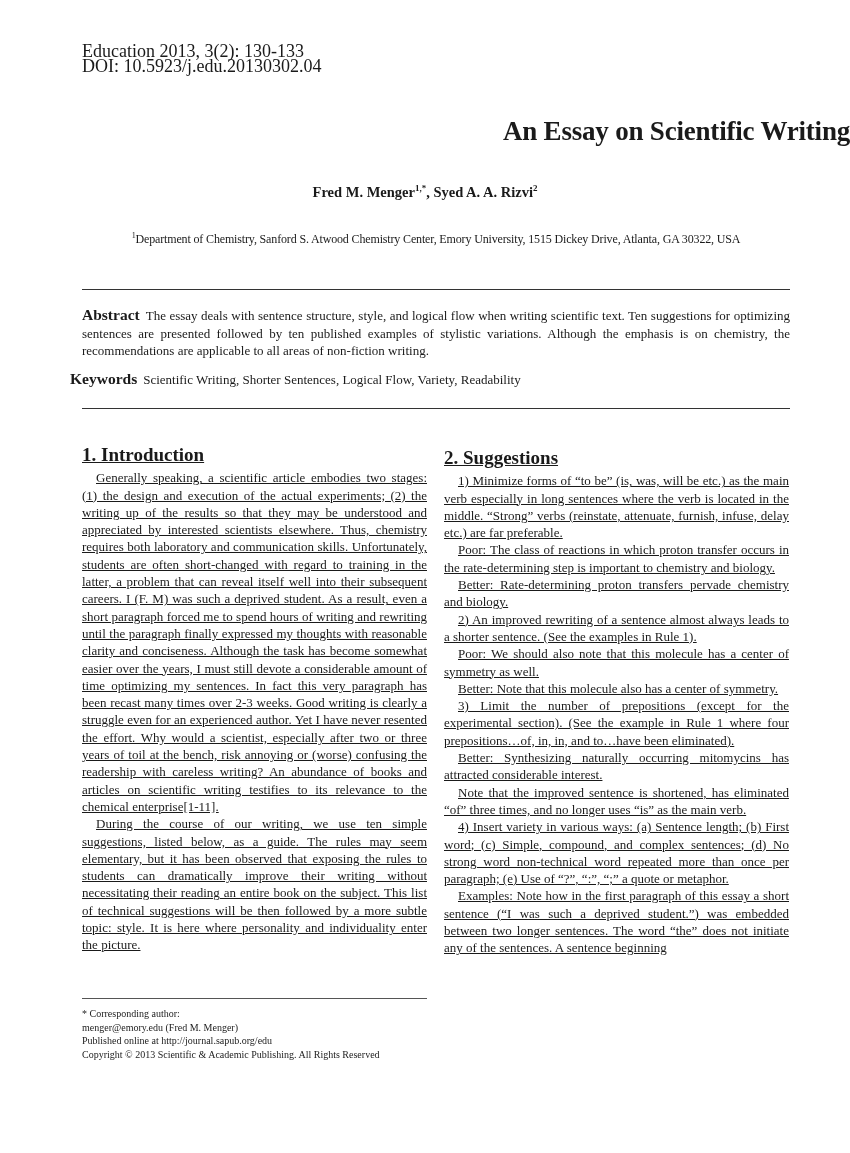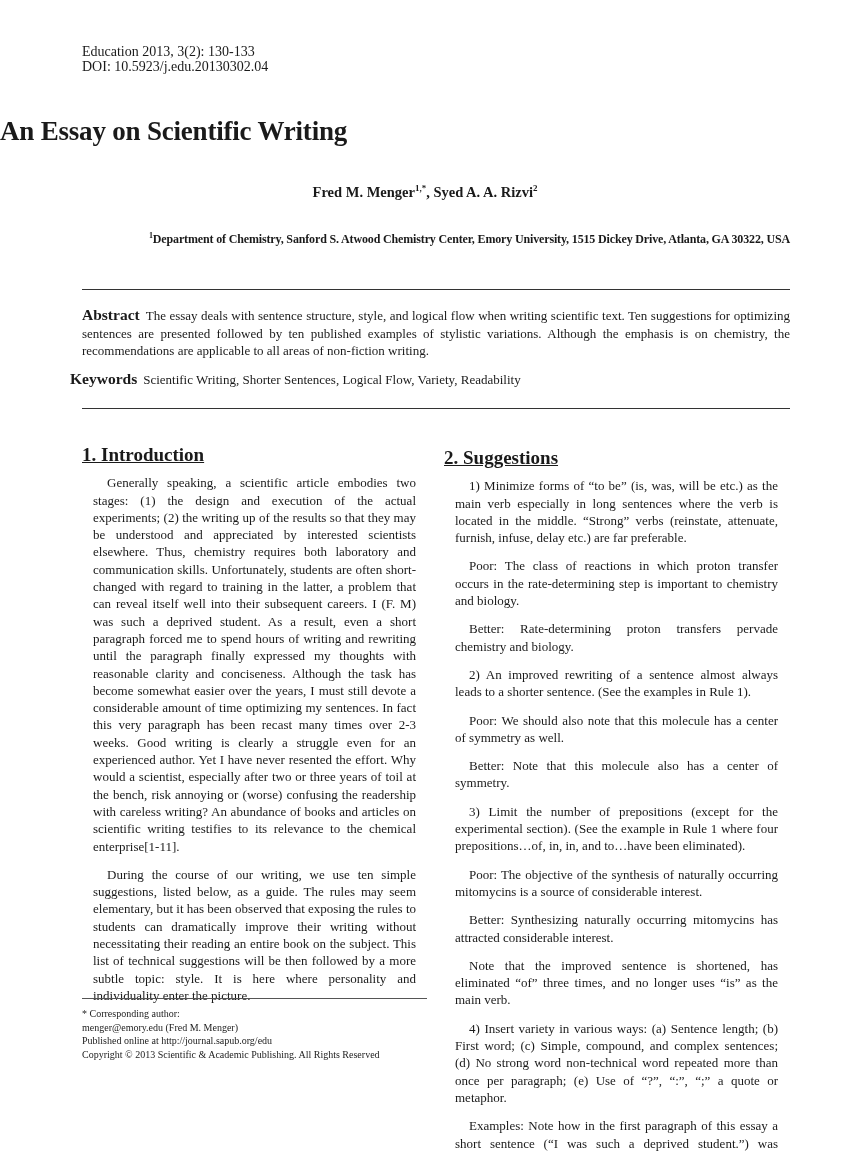--- a/index.html
+++ b/index.html
@@ -1,30 +1,30 @@
 <!DOCTYPE html>
 <html><head>
 <meta charset="utf-8">
 <style>
   html, body { margin:0; padding:0; background:#ffffff; }
   body { width:850px; height:1153px; position:relative; overflow:hidden;
          font-family:"Liberation Serif", serif; color:#1a1a1a; }
   .abs { position:absolute; }
-  .journal { left:82px; top:44px; font-size:14px; line-height:15px; }
-  .title { left:0; width:850px; top:116px; text-align:left; font-size:27px; font-weight:bold; letter-spacing:-0.2px; }
+  .journal { left:82px; top:44px; font-size:18px; line-height:15px; }
+  .title { left:0; width:850px; top:116px; text-align:right; font-size:27px; font-weight:bold; letter-spacing:-0.2px; }
   .authors { left:0; width:850px; top:183px; text-align:center; font-size:14.5px; font-weight:bold; }
   .authors sup { font-size:9px; font-weight:bold; }
-  .affils { left:82px; width:708px; top:228px; text-align:right; font-size:12px; line-height:15.5px; letter-spacing:-0.15px;font-weight:bold; }
+  .affils { left:82px; width:708px; top:228px; text-align:center; font-size:12px; line-height:15.5px; letter-spacing:-0.15px; }
   .affils sup { font-size:8px; }
   .rule { left:82px; width:708px; height:0; border-top:1.6px solid #333; }
   .abstract { left:82px; width:708px; top:306px; font-size:13px; line-height:17.5px; text-align:justify; }
   .lbl { font-weight:bold; font-size:15.5px; margin-right:6px; }
   .keywords { left:70px; width:708px; top:370px; font-size:13px; line-height:17.5px; }
   .col { width:345px; font-size:13px; line-height:17.3px; text-align:justify; }
-  .col p { margin:11px; text-indent:14px; }
+  .col p { margin:0; text-indent:14px;text-decoration:underline; }
   .col h2 { margin:0 0 6px 0; font-size:19px; font-weight:bold; text-indent:0;text-decoration:underline; }
   .left { left:82px; top:446px; }
   .right { left:444px; top:449px; }
   .fn-rule { left:82px; width:345px; top:998px; border-top:1.6px solid #555; height:0; }
   .footnote { left:82px; width:345px; top:1007px; font-size:10px; line-height:13.7px; color:#222; }
 </style>
 </head>
 <body>
 
 <div class="abs journal">
@@ -70,18 +70,17 @@
 
 <div class="abs col right">
   <h2>2. Suggestions</h2>
   <p>1) Minimize forms of “to be” (is, was, will be etc.) as the main verb especially in long sentences where the verb is located in the middle. “Strong” verbs (reinstate, attenuate, furnish, infuse, delay etc.) are far preferable.</p>
   <p>Poor: The class of reactions in which proton transfer occurs in the rate-determining step is important to chemistry and biology.</p>
   <p>Better: Rate-determining proton transfers pervade chemistry and biology.</p>
   <p>2) An improved rewriting of a sentence almost always leads to a shorter sentence. (See the examples in Rule 1).</p>
   <p>Poor: We should also note that this molecule has a center of symmetry as well.</p>
   <p>Better: Note that this molecule also has a center of symmetry.</p>
   <p>3) Limit the number of prepositions (except for the experimental section). (See the example in Rule 1 where four prepositions…of, in, in, and to…have been eliminated).</p>
-  <p>Poor: The objective of the synthesis of naturally occurring mitomycins is a source of considerable interest.</p>
   <p>Better: Synthesizing naturally occurring mitomycins has attracted considerable interest.</p>
   <p>Note that the improved sentence is shortened, has eliminated “of” three times, and no longer uses “is” as the main verb.</p>
   <p>4) Insert variety in various ways: (a) Sentence length; (b) First word; (c) Simple, compound, and complex sentences; (d) No strong word non-technical word repeated more than once per paragraph; (e) Use of “?”, “:”, “;” a quote or metaphor.</p>
   <p>Examples: Note how in the first paragraph of this essay a short sentence (“I was such a deprived student.”) was embedded between two longer sentences. The word “the” does not initiate any of the sentences. A sentence beginning</p>
 </div>
 
 </body></html>

